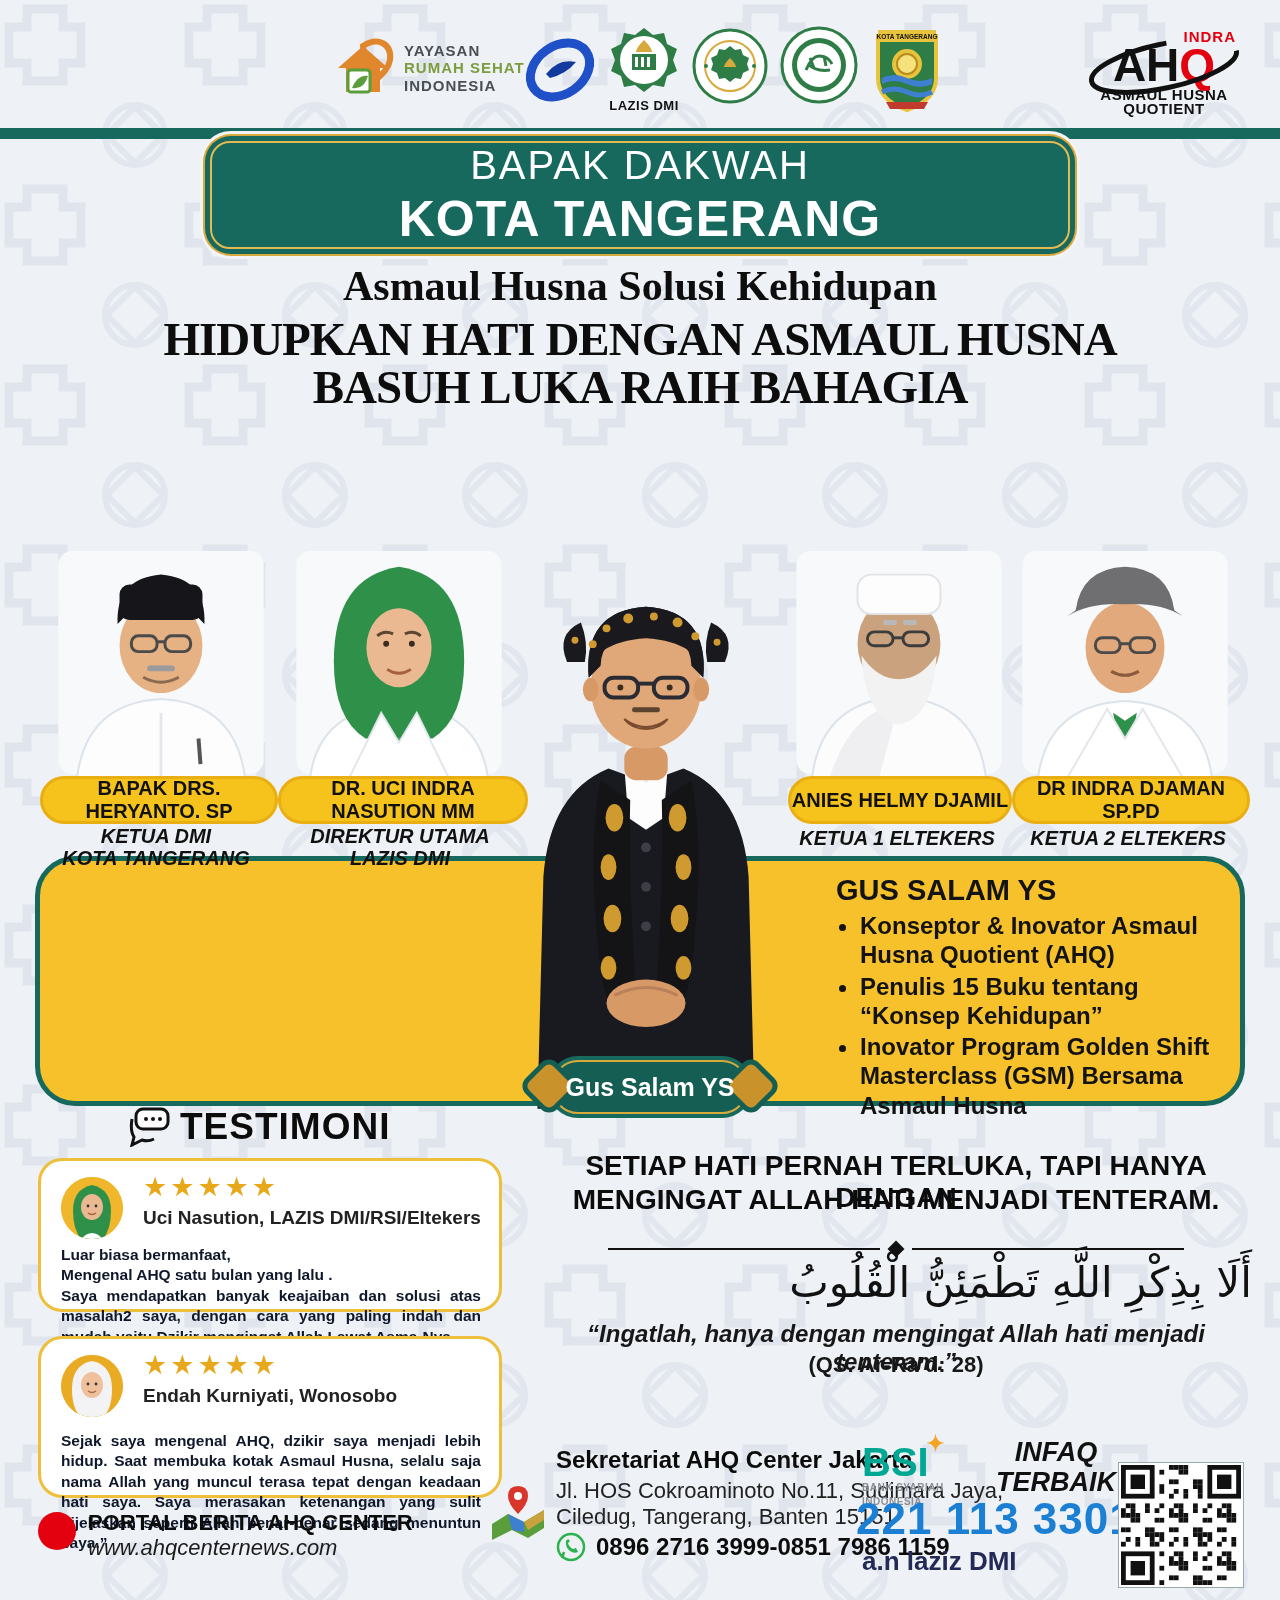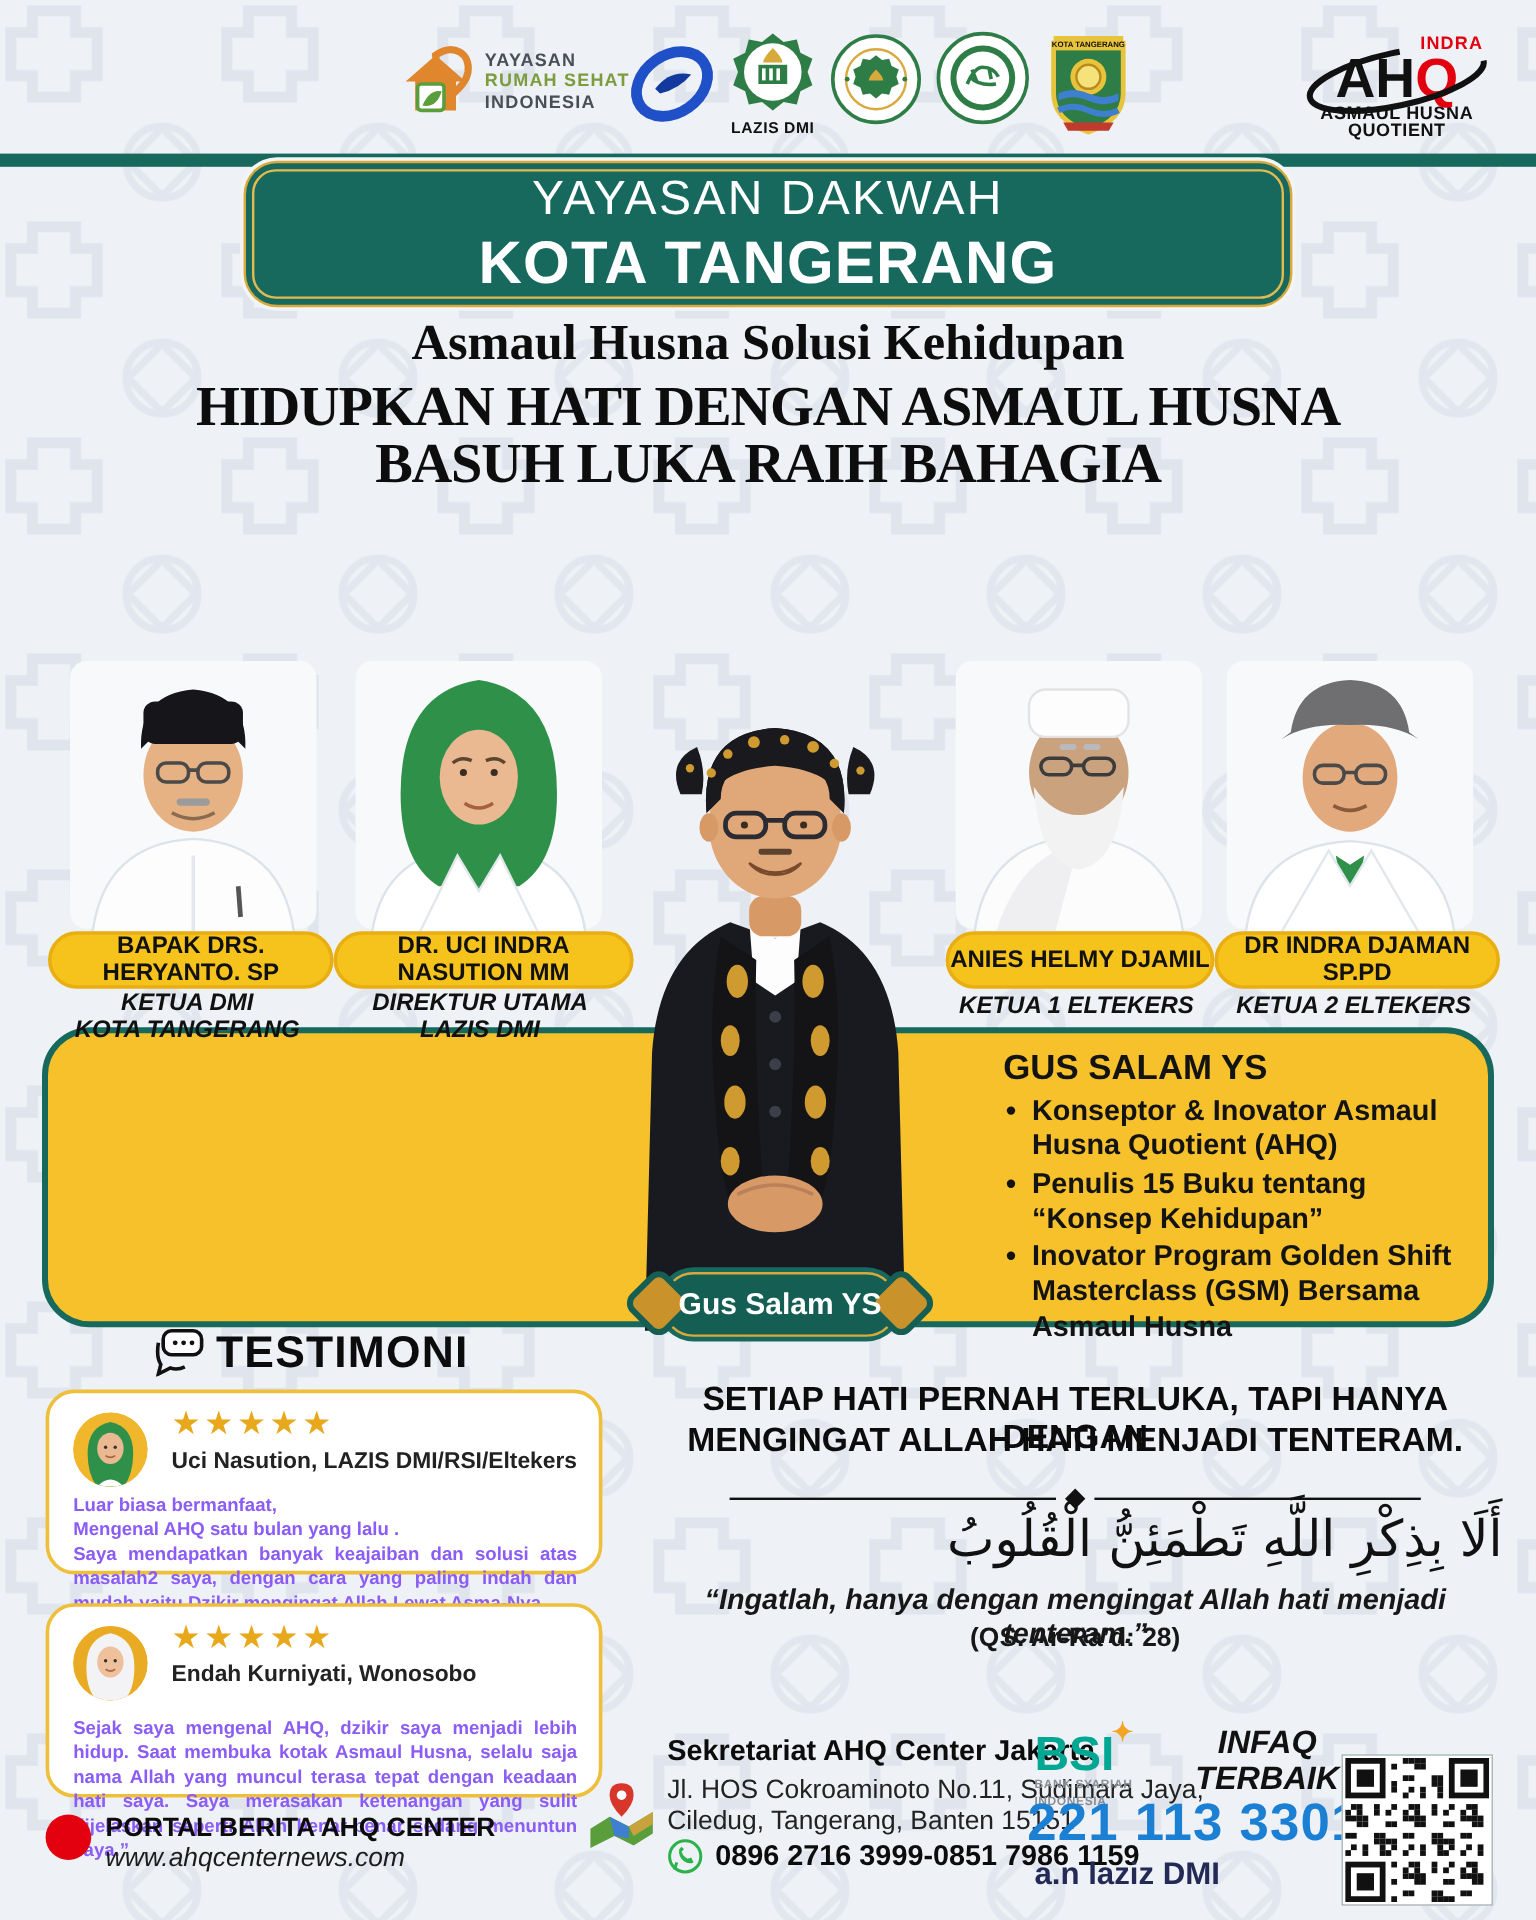--- a/index.html
+++ b/index.html
@@ -48,21 +48,21 @@
   .figure{left:498px;top:570px;width:296px;height:540px;z-index:3;}
   .badge{left:552px;top:1060px;width:192px;height:50px;background:#155e54;border:2px solid #d8a93c;border-radius:26px;z-index:5;display:flex;align-items:center;justify-content:center;color:#fff;font-weight:800;font-size:25px;box-shadow:0 0 0 4px #17695e;}
   .badge-orn{position:absolute;top:7px;width:34px;height:34px;background:#c9922a;transform:rotate(45deg);border-radius:6px;z-index:-1;box-shadow:0 0 0 5px #155e54;}
   
   .testi-head{left:128px;top:1106px;display:flex;align-items:center;gap:8px;z-index:3;}
   .testi-head span{font-size:37px;font-weight:800;color:#0c0c0c;letter-spacing:1px;}
   .card{background:#fff;border:3px solid #eebf3a;border-radius:24px;z-index:3;box-sizing:border-box;}
   .card .av{position:absolute;left:20px;top:16px;width:62px;height:62px;border-radius:50%;overflow:hidden;background:#f0b72c;}
   .stars{position:absolute;left:102px;top:10px;font-size:27px;letter-spacing:3px;color:#e8a81c;font-family:"DejaVu Sans",sans-serif;}
   .t-name{position:absolute;left:102px;top:46px;font-size:19px;font-weight:800;color:#222;}
-  .t-body{position:absolute;left:20px;right:18px;font-size:15.5px;font-weight:700;color:#8b5cf6;line-height:1.32;text-align:justify;}
+  .t-body{position:absolute;left:20px;right:18px;font-size:15.5px;font-weight:700;color:#0f172a;line-height:1.32;text-align:justify;}
   
   .q-head{left:540px;width:712px;text-align:center;font-size:28px;font-weight:800;color:#0c0c0c;z-index:2;letter-spacing:0;}
   .divider{left:608px;top:1243px;width:576px;display:flex;align-items:center;z-index:2;}
   .divider .ln{flex:1;height:2px;background:#111;}
   .divider .dm{width:12px;height:12px;background:#111;transform:rotate(45deg);margin:0 10px;}
   .arabic{left:540px;top:1258px;width:712px;text-align:right;font-family:"DejaVu Sans",sans-serif;font-size:42px;color:#111;z-index:2;direction:rtl;}
   .q-tr{left:540px;top:1320px;width:712px;text-align:center;font-size:24px;font-style:italic;font-weight:700;color:#171717;z-index:2;}
   .q-ref{left:540px;top:1352px;width:712px;text-align:center;font-size:22px;font-weight:600;color:#171717;z-index:2;}
   
   .portal-dot{left:38px;top:1512px;width:38px;height:38px;border-radius:50%;background:#e3000f;z-index:3;}
@@ -176,21 +176,21 @@
       <svg width="160" height="58" viewBox="0 0 160 58" style="position:absolute;left:0;top:-6px;pointer-events:none;">
         <ellipse cx="80" cy="28" rx="74" ry="22" transform="rotate(-12 80 28)" fill="none" stroke="#111" stroke-width="5" stroke-dasharray="250 90"></ellipse>
       </svg>
     </div>
     <div class="ahq-sub">ASMAUL HUSNA</div>
     <div class="ahq-sub">QUOTIENT</div>
   </div>
 
   <div class="abs banner">
     <div class="banner-inner">
-      <div class="banner-l1">YAYASAN DAKWAH</div>
+      <div class="banner-l1">BAPAK DAKWAH</div>
       <div class="banner-l2">KOTA TANGERANG</div>
     </div>
   </div>
 
   <div class="abs subtitle">Asmaul Husna Solusi Kehidupan</div>
   <div class="abs headline h1a">HIDUPKAN HATI DENGAN ASMAUL HUSNA</div>
   <div class="abs headline h1b">BASUH LUKA RAIH BAHAGIA</div>
 
 
   <div class="abs photo" style="left:52px;top:545px;">

